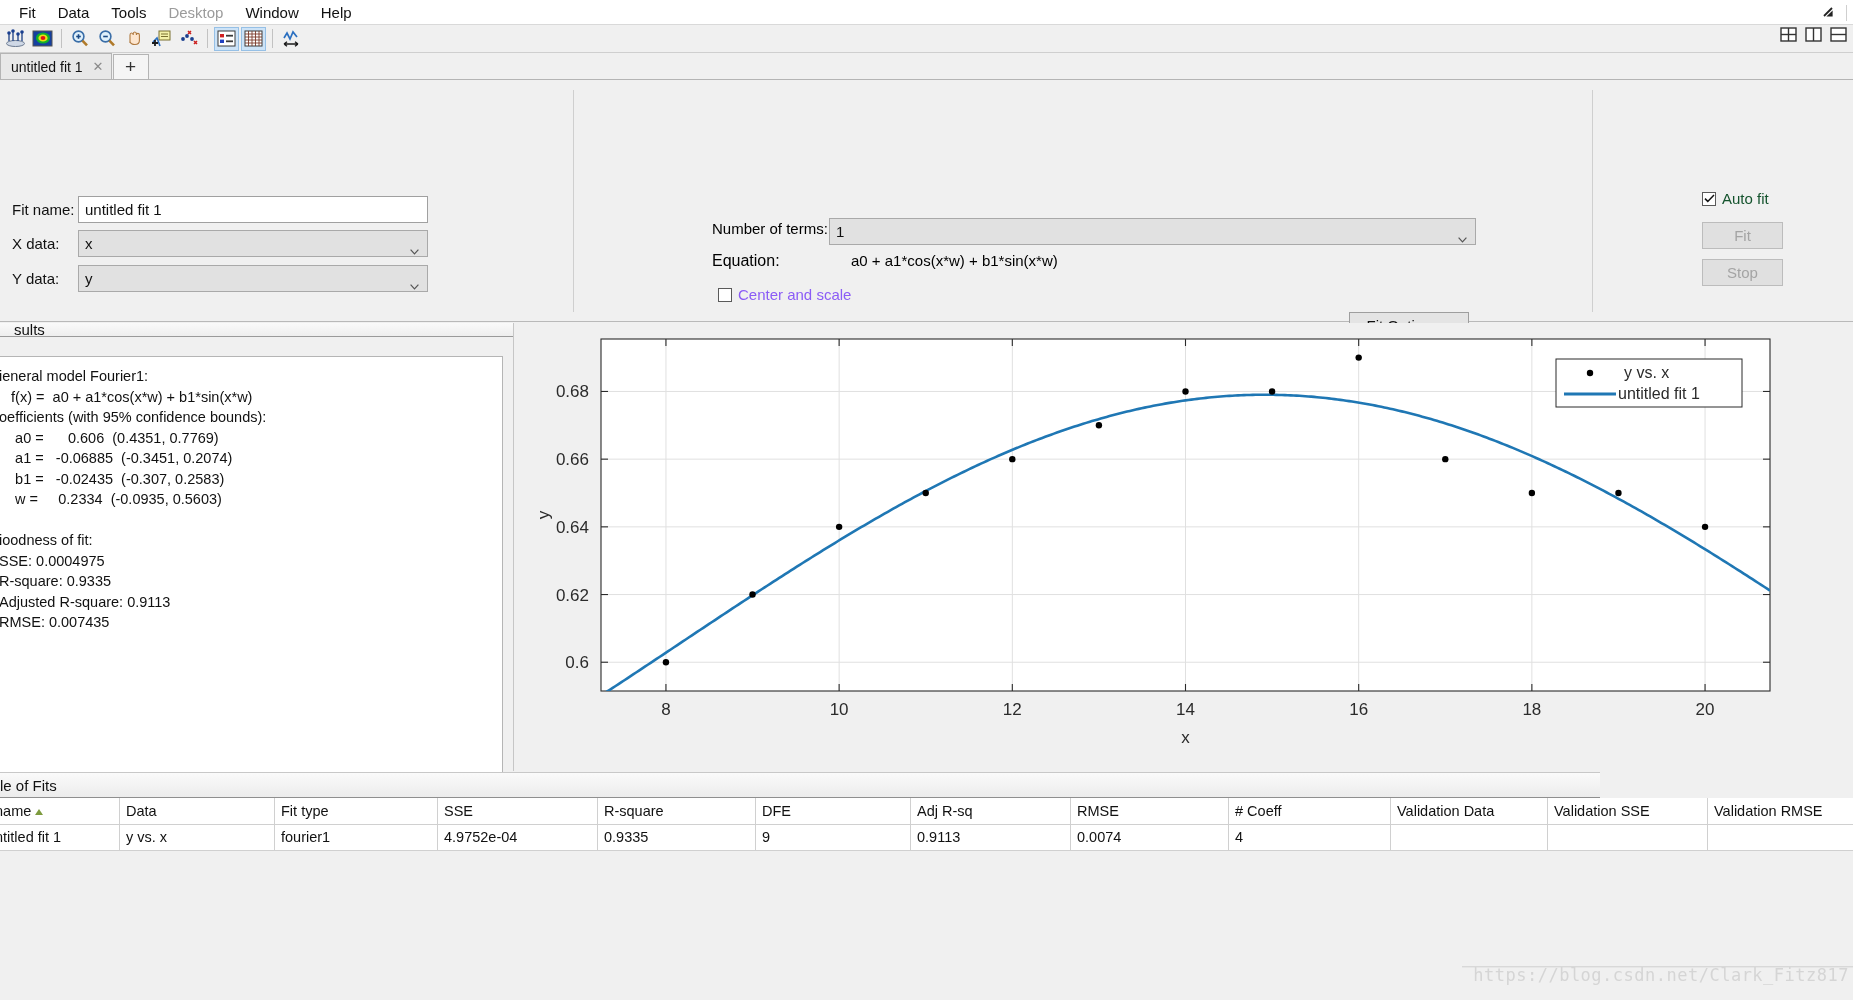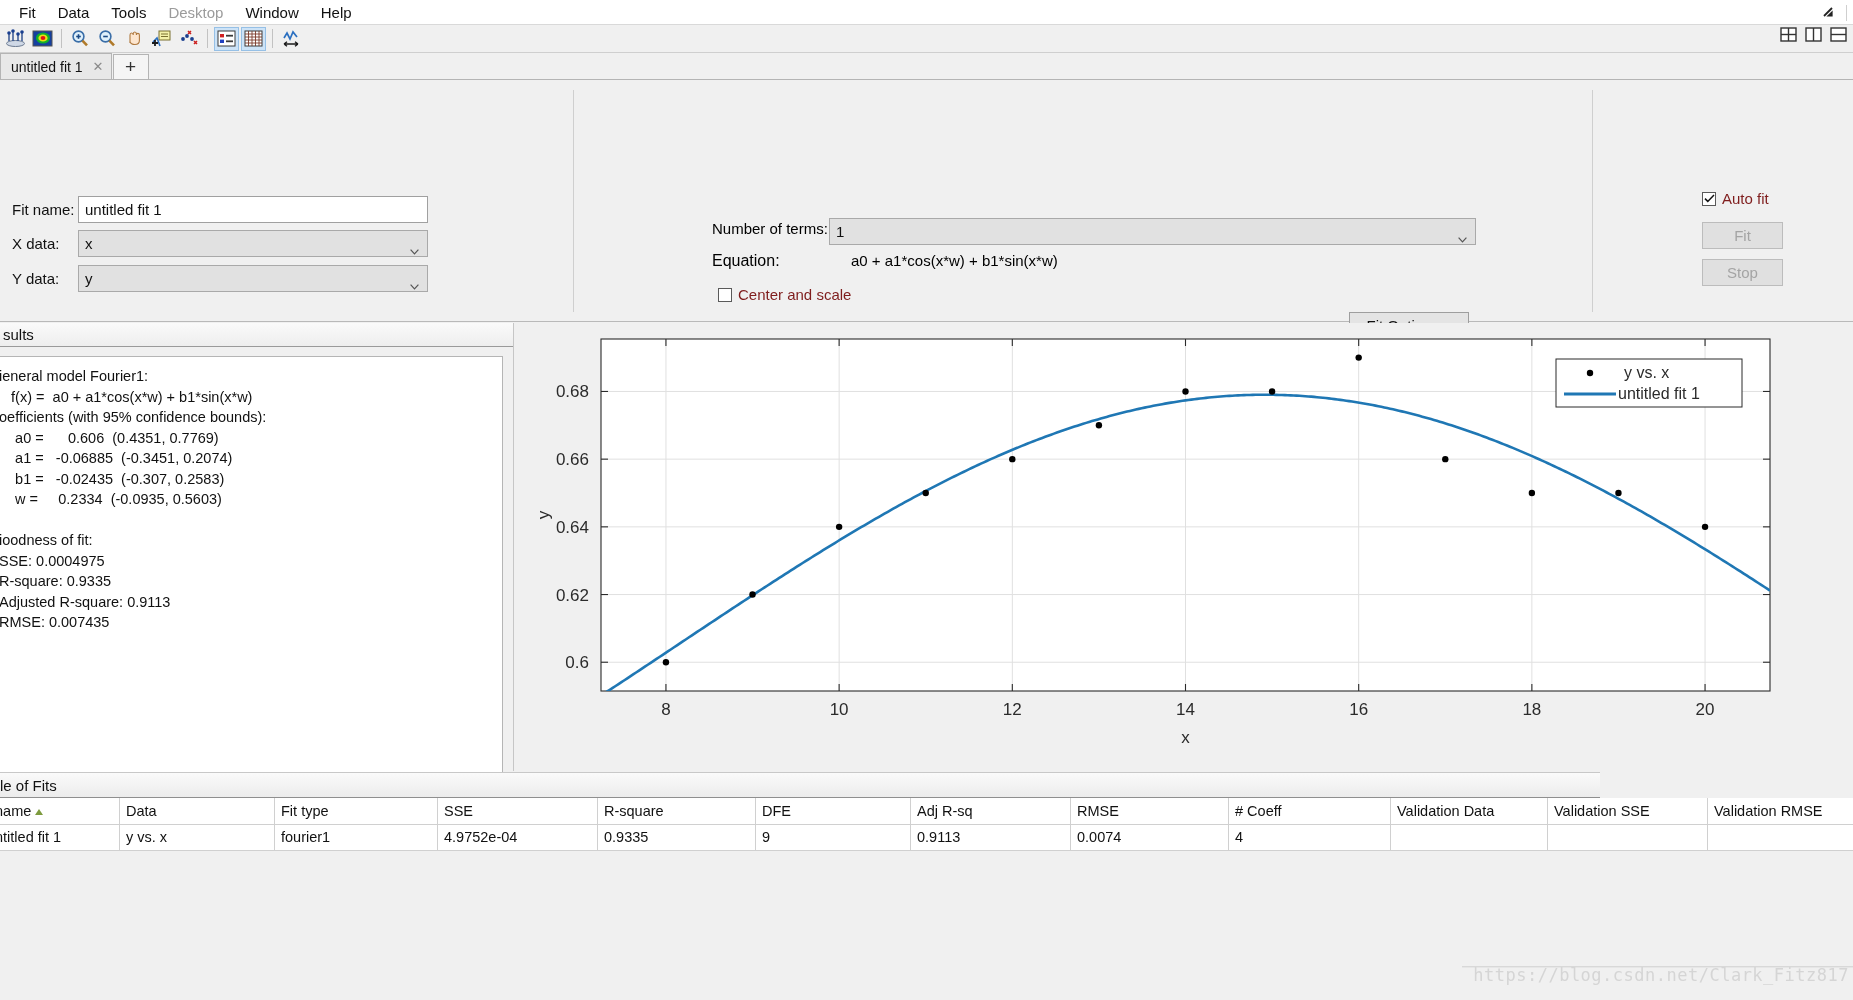--- a/index.html
+++ b/index.html
@@ -148,62 +148,62 @@
   .terms-label { position: absolute; left: 712px; top: 140px; font-size: 15px; }
   .terms-dd {
     position: absolute; left: 829px; top: 138px;
     width: 647px;
   }
   .eq-label { position: absolute; left: 712px; top: 172px; font-size: 16px; }
   .eq-text  { position: absolute; left: 851px; top: 172px; font-size: 15px; }
   .chk-row {
     position: absolute; left: 718px; top: 206px;
     display: flex; align-items: center; gap: 6px;
-    font-size: 15px; color: #7f1d1d;
+    font-size: 15px; color: #8b5cf6;
   }
   .checkbox {
     width: 14px; height: 14px;
     border: 1px solid #5a5a5a;
     background: #fff;
     display: inline-flex; align-items: center; justify-content: center;
   }
   .fitopt-btn {
     position: absolute; left: 1349px; top: 232px;
     width: 120px; height: 27px;
     background: #e4e4e4; border: 1px solid #9e9e9e;
     display: flex; align-items: center; justify-content: center;
     font-size: 15px; color: #111;
   }
 
   
   .autofit-row {
     position: absolute; left: 1702px; top: 110px;
     display: flex; align-items: center; gap: 6px;
-    font-size: 15px; color: #7f1d1d;
+    font-size: 15px; color: #14532d;
   }
   .btn-disabled {
     position: absolute;
     width: 81px; height: 27px;
     background: #e0e0e0; border: 1px solid #bcbcbc;
     display: flex; align-items: center; justify-content: center;
     font-size: 15px; color: #a4a4a4;
   }
 
   
   .results-panel {
     position: absolute; top: 323px; left: 0;
     width: 513px; height: 448px;
     background: #f0f0f0;
   }
   .panel-title {
-    height: 24px;
+    height: 14px;
     background: linear-gradient(#fafafa, #eeeeee);
     border-bottom: 1px solid #9a9a9a;
     display: flex; align-items: center;
-    padding-left: 3px;
+    padding-left: 14px;
     font-size: 15px; color: #111;
   }
   .results-box {
     position: absolute; left: -10px; top: 33px;
     width: 513px; height: 420px;
     background: #ffffff;
     border: 1px solid #b5b5b5;
     padding: 9px 8px;
     font-size: 14.5px; color: #111;
     line-height: 20.5px;

